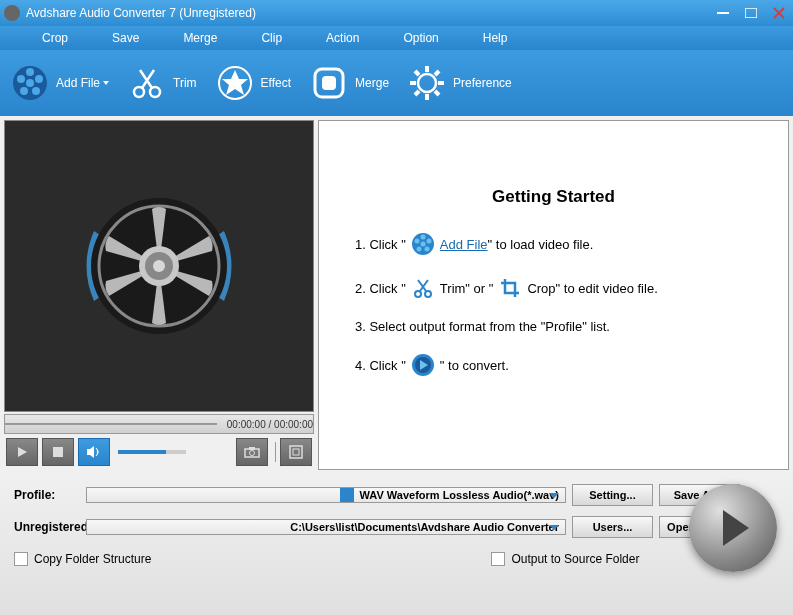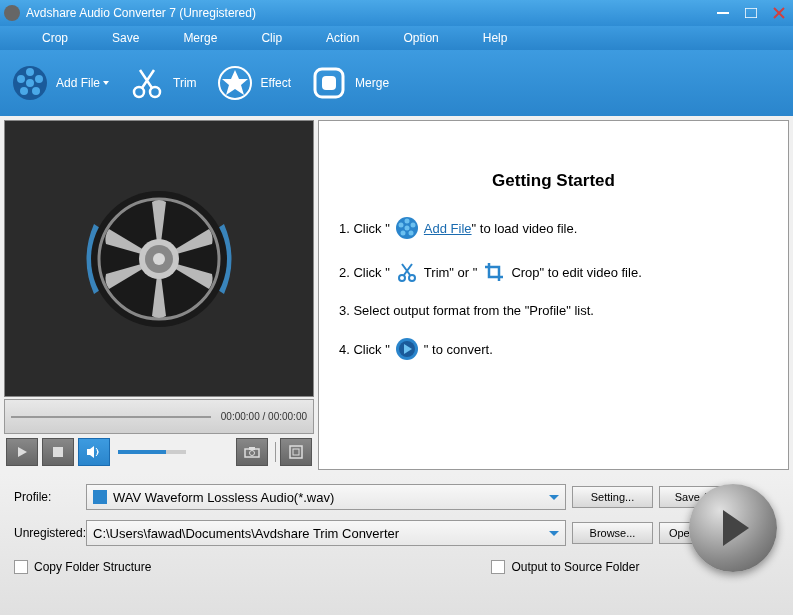--- a/index.html
+++ b/index.html
@@ -16,38 +16,38 @@
 .toolbar { height: 66px; background: linear-gradient(#3d9be0, #2a85cc); display: flex; align-items: center; padding: 0 10px; }
 .toolbar-btn { display: flex; align-items: center; margin-right: 18px; cursor: pointer; }
 .toolbar-icon { width: 40px; height: 40px; display: flex; align-items: center; justify-content: center; margin-right: 6px; }
 .toolbar-label { color: white; font-size: 12px; }
 .dropdown-caret { width: 0; height: 0; border-left: 3px solid transparent; border-right: 3px solid transparent; border-top: 4px solid white; margin-left: 3px; }
 
 .main-area { display: flex; height: 358px; background: #f0f0f0; padding: 4px; gap: 4px; }
 .preview-panel { width: 310px; display: flex; flex-direction: column; }
 .video-area { flex: 1; background: #2b2b2b; border: 1px solid #888; display: flex; align-items: center; justify-content: center; margin-bottom: 2px; }
 .wheel-container { position: relative; width: 170px; height: 170px; }
-.timebar { height: 35px; background: linear-gradient(#e8e8e8, #d0d0d0); border: 1px solid #999; display: flex; align-items: center; justify-content: flex-end; padding: 0 6px; font-size: 10px; color: #333; }
+.timebar { height: 20px; background: linear-gradient(#e8e8e8, #d0d0d0); border: 1px solid #999; display: flex; align-items: center; justify-content: flex-end; padding: 0 0; font-size: 10px; color: #333; }
 .timeline { height: 2px; background: #999; flex: 1; margin-right: 10px; }
 .controls { height: 36px; display: flex; align-items: center; gap: 4px; padding: 4px 2px; }
 .ctrl-btn { width: 32px; height: 28px; background: linear-gradient(#888, #666); border: 1px solid #555; display: flex; align-items: center; justify-content: center; cursor: pointer; }
 .ctrl-btn.active { background: linear-gradient(#3d9be0, #2a85cc); border-color: #1a6bb0; }
 .volume-slider { width: 68px; height: 4px; background: linear-gradient(90deg, #2a85cc 70%, #ccc 70%); margin: 0 4px; }
 .ctrl-spacer { flex: 1; }
 
-.content-panel { flex: 1; background: white; border: 1px solid #999; padding: 20px; }
+.content-panel { flex: 1; background: white; border: 1px solid #999; padding: 36px; }
 .getting-started { text-align: center; font-size: 17px; font-weight: bold; margin: 30px 0 24px; }
 .step { font-size: 13px; margin: 18px 0; display: flex; align-items: center; }
 .step-icon { display: inline-flex; width: 26px; height: 26px; align-items: center; justify-content: center; margin: 0 4px; }
 .link-text { color: #1a6bb0; text-decoration: underline; }
 
 .bottom-panel { padding: 10px 14px; background: linear-gradient(#f0f0f0, #e0e0e0); position: relative; height: 141px; }
-.form-row { display: flex; align-items: center; margin-bottom: 10px; font-size: 12px; }
+.form-row { display: flex; align-items: center; margin-bottom: 10px; font-size: 12px; font-weight: bold; }
 .form-label { width: 72px; }
-.combo { flex: 1; max-width: 480px; height: 26px; background: linear-gradient(#f8f8f8, #e8e8e8); border: 1px solid #999; display: flex; align-items: center; padding: 0 6px; font-size: 13px; position: relative; }
+.combo { flex: 1; max-width: 480px; height: 16px; background: linear-gradient(#f8f8f8, #e8e8e8); border: 1px solid #999; display: flex; align-items: center; padding: 0 6px; font-size: 11px; position: relative; justify-content: flex-end; }
 .combo-icon { width: 14px; height: 14px; background: #2a85cc; margin-right: 6px; }
 .combo-caret { position: absolute; right: 6px; width: 0; height: 0; border-left: 5px solid transparent; border-right: 5px solid transparent; border-top: 5px solid #2a85cc; }
 .panel-btn { width: 81px; height: 22px; background: linear-gradient(#f8f8f8, #d8d8d8); border: 1px solid #999; font-size: 11px; margin-left: 6px; cursor: pointer; display: flex; align-items: center; justify-content: center; position: relative; }
 .panel-btn .caret { position: absolute; right: 4px; width: 0; height: 0; border-left: 3px solid transparent; border-right: 3px solid transparent; border-top: 4px solid #333; }
 .checkbox-row { display: flex; align-items: center; margin-top: 14px; font-size: 12px; gap: 340px; }
 .checkbox-item { display: flex; align-items: center; gap: 6px; cursor: pointer; }
 .checkbox { width: 14px; height: 14px; border: 1px solid #999; background: white; }
 .convert-btn { position: absolute; right: 16px; top: 10px; width: 88px; height: 88px; border-radius: 50%; background: radial-gradient(circle at 35% 30%, #e0e0e0, #888 60%, #555); display: flex; align-items: center; justify-content: center; cursor: pointer; box-shadow: 0 3px 8px rgba(0,0,0,0.4); }
 .convert-play { width: 0; height: 0; border-left: 26px solid #444; border-top: 18px solid transparent; border-bottom: 18px solid transparent; margin-left: 6px; }
 </style>
@@ -121,20 +121,38 @@
     <span class="toolbar-label">Effect</span>
   </div>
   <div class="toolbar-btn">
     <div class="toolbar-icon">
       <svg width="36" height="36" viewBox="0 0 36 36">
           <rect x="4" y="4" width="28" height="28" rx="7" fill="none" stroke="white" stroke-width="3"></rect>
           <rect x="11" y="11" width="14" height="14" rx="4" fill="white"></rect>
         </svg>
     </div>
     <span class="toolbar-label">Merge</span>
+  </div>
+  <div class="toolbar-btn">
+    <div class="toolbar-icon">
+      <svg width="38" height="38" viewBox="0 0 38 38">
+          <circle cx="19" cy="19" r="9" fill="none" stroke="white" stroke-width="2.5"></circle>
+          <g stroke="white" stroke-width="4">
+            <line x1="19" y1="2" x2="19" y2="8"></line>
+            <line x1="19" y1="30" x2="19" y2="36"></line>
+            <line x1="2" y1="19" x2="8" y2="19"></line>
+            <line x1="30" y1="19" x2="36" y2="19"></line>
+            <line x1="7" y1="7" x2="11" y2="11"></line>
+            <line x1="27" y1="27" x2="31" y2="31"></line>
+            <line x1="27" y1="11" x2="31" y2="7"></line>
+            <line x1="7" y1="31" x2="11" y2="27"></line>
+          </g>
+        </svg>
+    </div>
+    <span class="toolbar-label">Preference</span>
   </div>
 </div>
 
 <div class="main-area">
   <div class="preview-panel">
     <div class="video-area">
       <div class="wheel-container">
         <svg width="170" height="170" viewBox="0 0 170 170">
           <path d="M20 50 Q5 85 20 120 L35 110 Q25 85 35 60 Z" fill="#3d9be0" opacity="0.8"></path>
           <path d="M150 50 Q165 85 150 120 L135 110 Q145 85 135 60 Z" fill="#3d9be0" opacity="0.8"></path>
@@ -256,25 +274,25 @@
         <span>Setting...</span>
       </div>
     <div class="panel-btn">
         <span>Save As...</span>
         <div class="caret"></div>
       </div>
   </div>
   <div class="form-row">
     <div class="form-label">Unregistered:</div>
     <div class="combo">
-      <span>C:\Users\fawad\Documents\Avdshare Trim Converter</span>
+      <span>C:\Users\list\Documents\Avdshare Audio Converter</span>
       <div class="combo-caret"></div>
     </div>
     <div class="panel-btn">
-        <span>Browse...</span>
+        <span>Users...</span>
       </div>
     <div class="panel-btn">
         <span>Open Folder</span>
       </div>
   </div>
   <div class="checkbox-row">
     <div class="checkbox-item">
       <div class="checkbox"></div>
       <span>Copy Folder Structure</span>
     </div>

